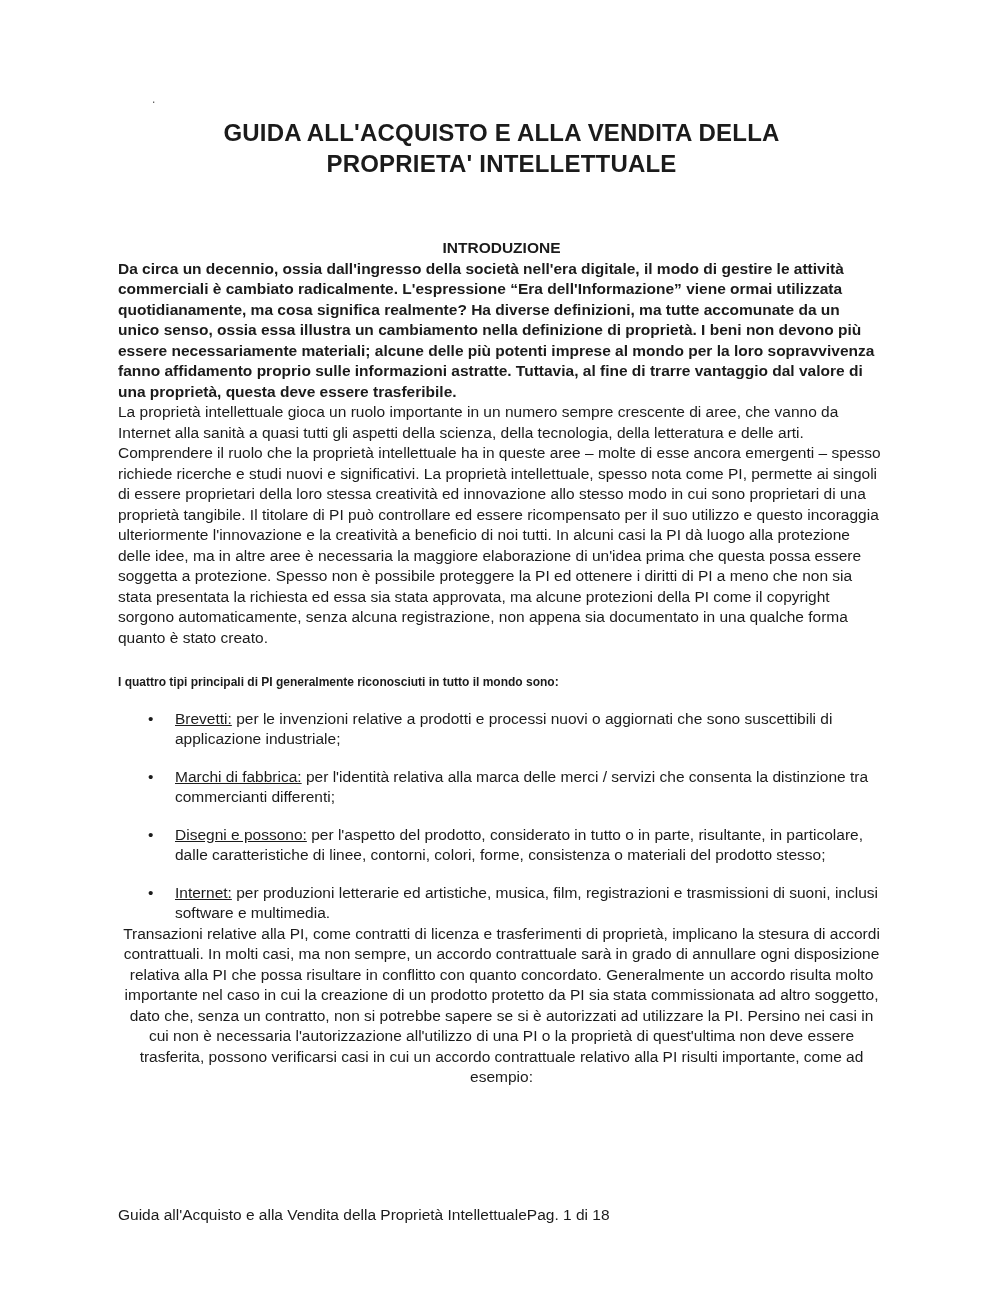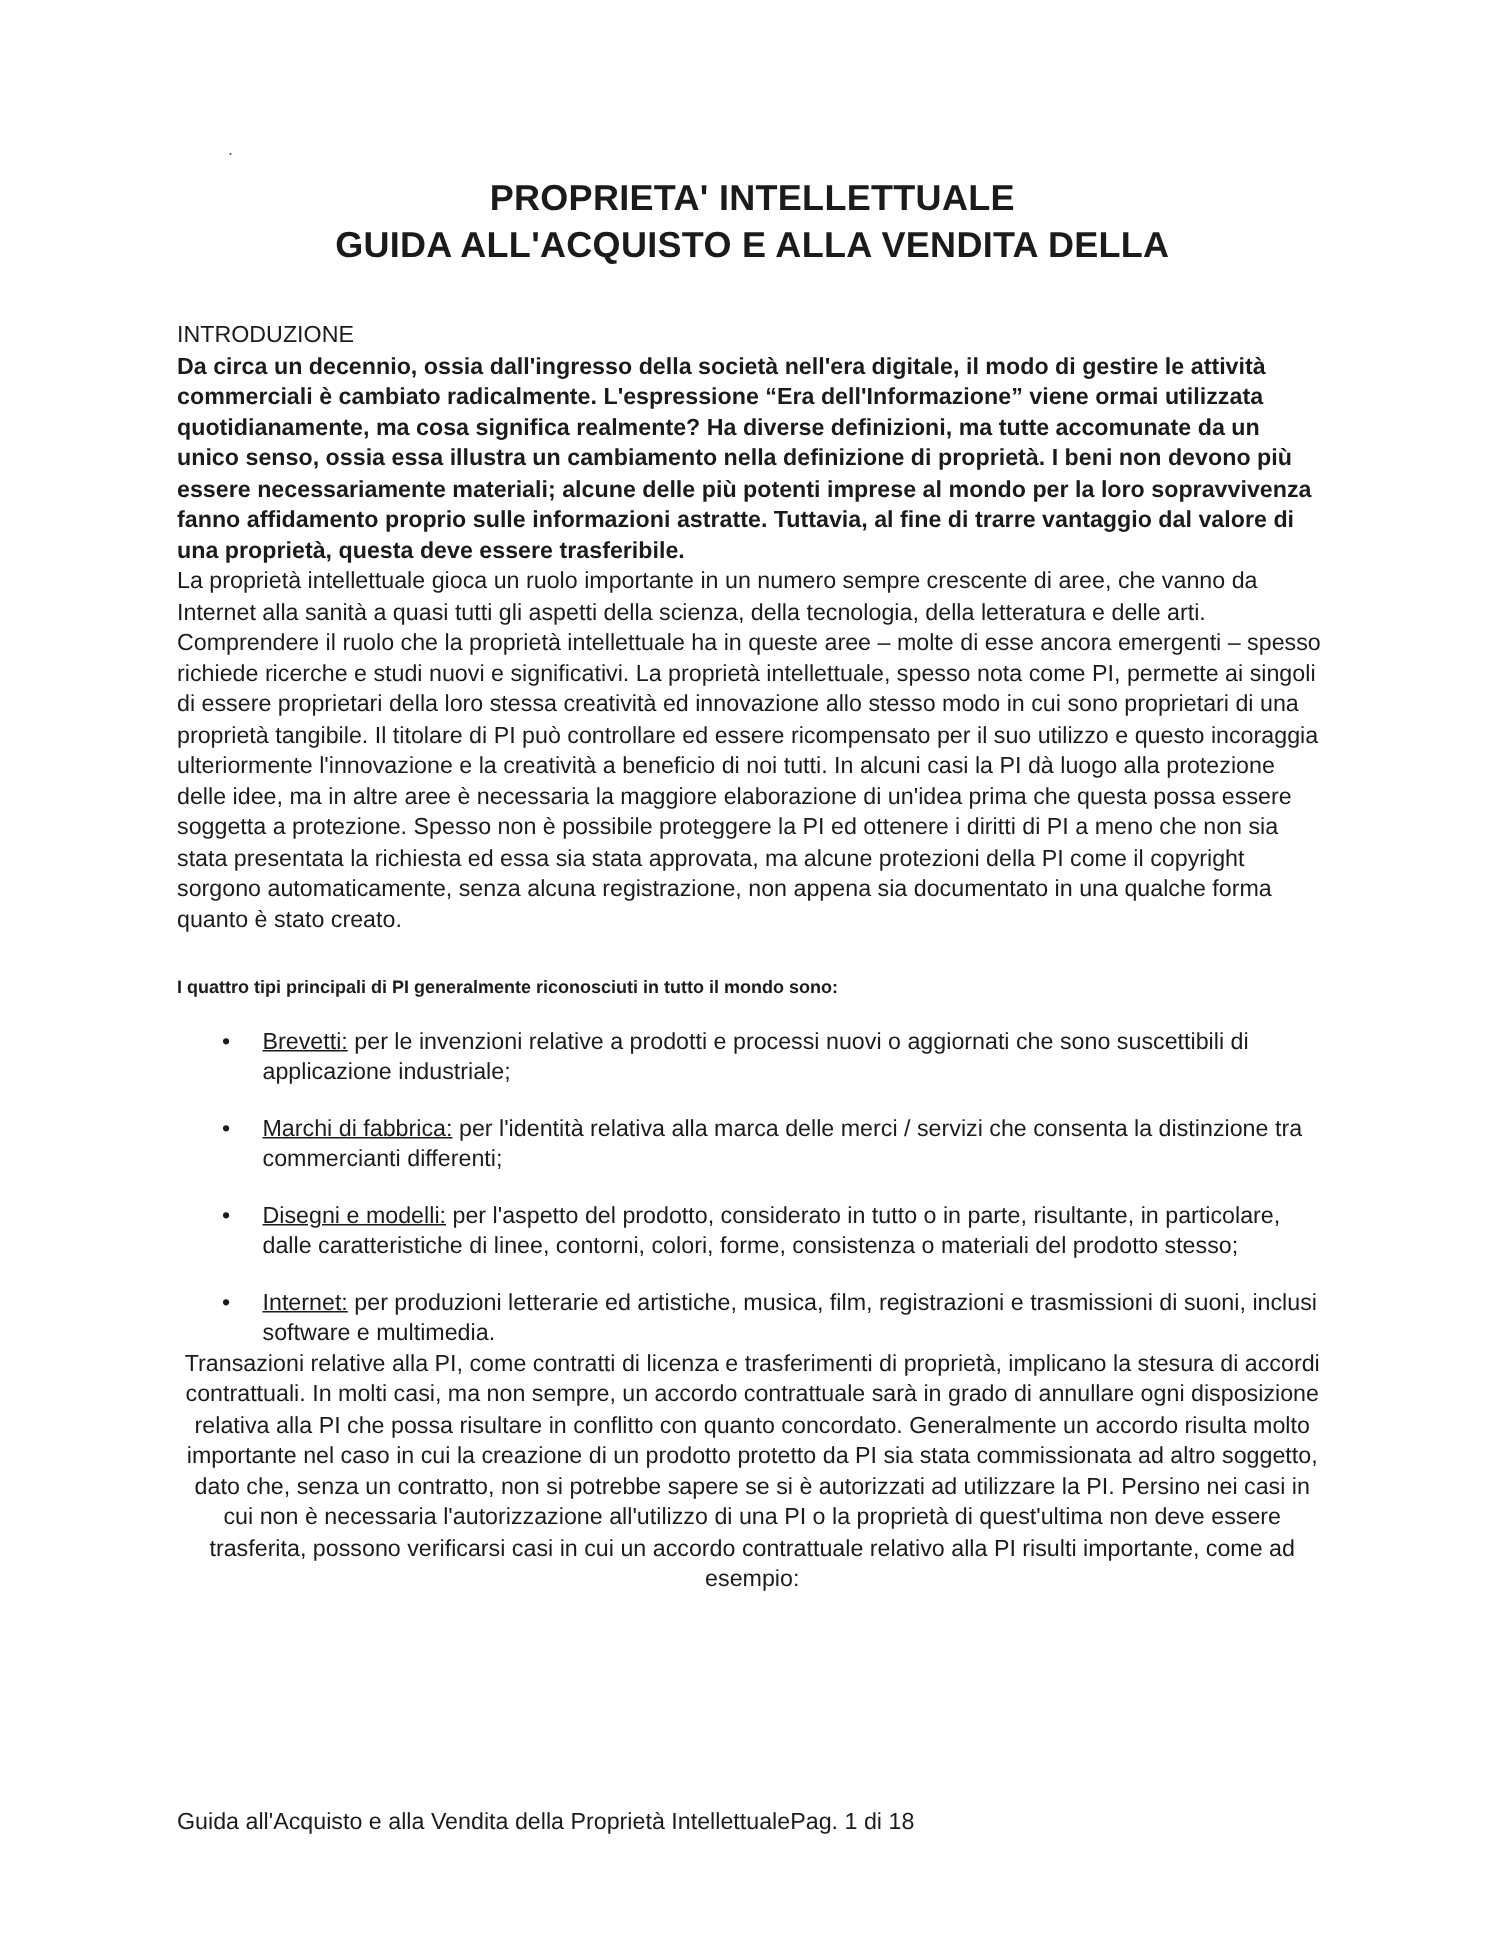--- a/index.html
+++ b/index.html
@@ -32,24 +32,25 @@
   .title {
     margin: 117px 0 0 0;
     text-align: center;
     font-size: 24px;
     line-height: 31px;
     font-weight: bold;
     letter-spacing: 0.2px;
   }
   .title .tline { display: block; }
   .intro-heading {
-    margin: 35px 0 0 0;
+    margin: 59px 0 0 0;
     font-size: 15.5px;
     line-height: 20.5px;
-    font-weight: normal;
+    font-weight: bold;
+    text-align: center;
   }
   .body-text {
     font-size: 15.5px;
     line-height: 20.5px;
     text-align: left;
   }
   p.body-text { margin: 0; }
   .p1 { margin-top: 10px; font-weight: bold; }
   .p2 { margin-top: 8px; }
   .p3 { margin-top: 12px; text-align: center; }
@@ -94,22 +95,22 @@
 </head>
 <body>
 
 <div class="page">
 
   <span class="stray">.</span>
 
   <div class="content">
 
     <h1 class="title">
+      <span class="tline">GUIDA ALL'ACQUISTO E ALLA VENDITA DELLA</span>
       <span class="tline">PROPRIETA' INTELLETTUALE</span>
-      <span class="tline">GUIDA ALL'ACQUISTO E ALLA VENDITA DELLA</span>
     </h1>
 
     <h2 class="intro-heading">INTRODUZIONE</h2>
 
     <p class="body-text p1">Da circa un decennio, ossia dall'ingresso della società nell'era digitale, il modo di gestire le attività commerciali è cambiato radicalmente. L'espressione “Era dell'Informazione” viene ormai utilizzata quotidianamente, ma cosa significa realmente? Ha diverse definizioni, ma tutte accomunate da un unico senso, ossia essa illustra un cambiamento nella definizione di proprietà. I beni non devono più essere necessariamente materiali; alcune delle più potenti imprese al mondo per la loro sopravvivenza fanno affidamento proprio sulle informazioni astratte. Tuttavia, al fine di trarre vantaggio dal valore di una proprietà, questa deve essere trasferibile.</p>
 
     <p class="body-text p2">La proprietà intellettuale gioca un ruolo importante in un numero sempre crescente di aree, che vanno da Internet alla sanità a quasi tutti gli aspetti della scienza, della tecnologia, della letteratura e delle arti. Comprendere il ruolo che la proprietà intellettuale ha in queste aree – molte di esse ancora emergenti – spesso richiede ricerche e studi nuovi e significativi. La proprietà intellettuale, spesso nota come PI, permette ai singoli di essere proprietari della loro stessa creatività ed innovazione allo stesso modo in cui sono proprietari di una proprietà tangibile. Il titolare di PI può controllare ed essere ricompensato per il suo utilizzo e questo incoraggia ulteriormente l'innovazione e la creatività a beneficio di noi tutti. In alcuni casi la PI dà luogo alla protezione delle idee, ma in altre aree è necessaria la maggiore elaborazione di un'idea prima che questa possa essere soggetta a protezione. Spesso non è possibile proteggere la PI ed ottenere i diritti di PI a meno che non sia stata presentata la richiesta ed essa sia stata approvata, ma alcune protezioni della PI come il copyright sorgono automaticamente, senza alcuna registrazione, non appena sia documentato in una qualche forma quanto è stato creato.</p>
 
     <h3 class="list-heading">I quattro tipi principali di PI generalmente riconosciuti in tutto il mondo sono:</h3>
 
@@ -117,21 +118,21 @@
       <li class="body-text">
         <span class="marker">•</span>
         <span class="term">Brevetti:</span><span>per le invenzioni relative a prodotti e processi nuovi o aggiornati che sono suscettibili di applicazione industriale;</span>
       </li>
       <li class="body-text">
         <span class="marker">•</span>
         <span class="term">Marchi di fabbrica:</span><span>per l'identità relativa alla marca delle merci / servizi che consenta la distinzione tra commercianti differenti;</span>
       </li>
       <li class="body-text">
         <span class="marker">•</span>
-        <span class="term">Disegni e modelli:</span><span>per l'aspetto del prodotto, considerato in tutto o in parte, risultante, in particolare, dalle caratteristiche di linee, contorni, colori, forme, consistenza o materiali del prodotto stesso;</span>
+        <span class="term">Disegni e possono:</span><span>per l'aspetto del prodotto, considerato in tutto o in parte, risultante, in particolare, dalle caratteristiche di linee, contorni, colori, forme, consistenza o materiali del prodotto stesso;</span>
       </li>
       <li class="body-text">
         <span class="marker">•</span>
         <span class="term">Internet:</span><span>per produzioni letterarie ed artistiche, musica, film, registrazioni e trasmissioni di suoni, inclusi software e multimedia.</span>
       </li>
     </ul>
 
     <p class="body-text p3">Transazioni relative alla PI, come contratti di licenza e trasferimenti di proprietà, implicano la stesura di accordi contrattuali. In molti casi, ma non sempre, un accordo contrattuale sarà in grado di annullare ogni disposizione relativa alla PI che possa risultare in conflitto con quanto concordato. Generalmente un accordo risulta molto importante nel caso in cui la creazione di un prodotto protetto da PI sia stata commissionata ad altro soggetto, dato che, senza un contratto, non si potrebbe sapere se si è autorizzati ad utilizzare la PI. Persino nei casi in cui non è necessaria l'autorizzazione all'utilizzo di una PI o la proprietà di quest'ultima non deve essere trasferita, possono verificarsi casi in cui un accordo contrattuale relativo alla PI risulti importante, come ad esempio:</p>
 
   </div>

